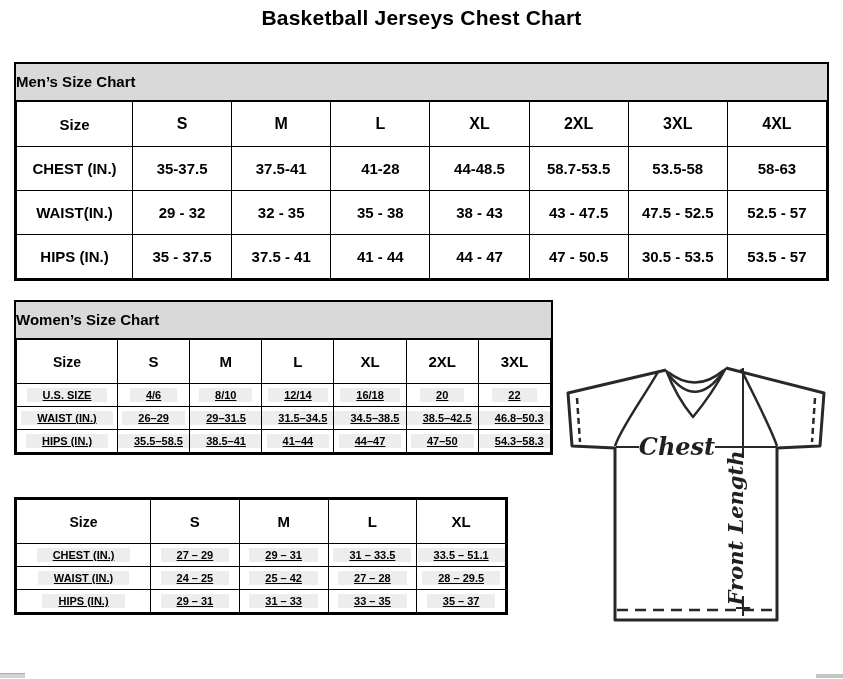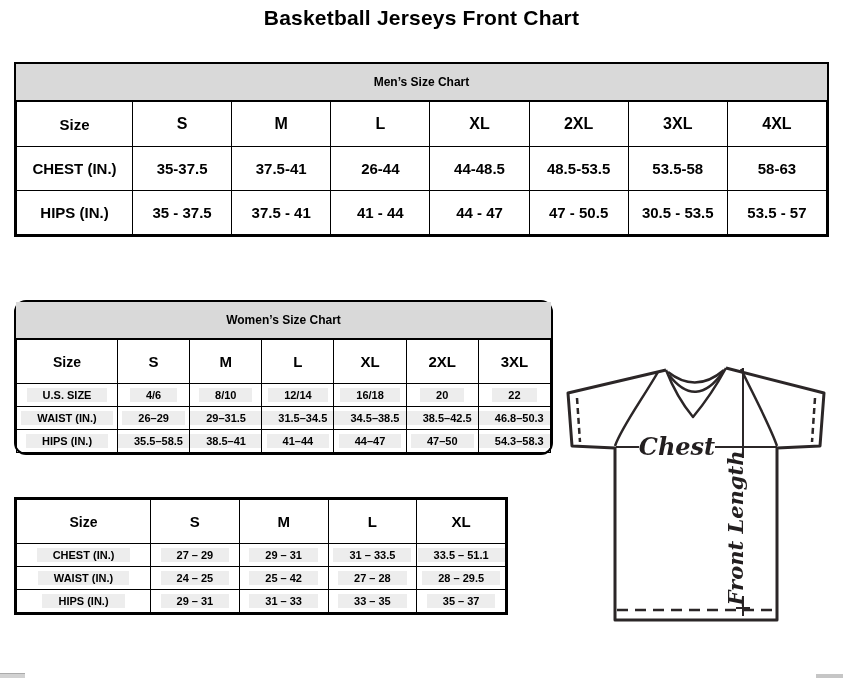--- a/index.html
+++ b/index.html
@@ -13,55 +13,55 @@
     position:absolute;top:6px;left:0;width:843px;
     text-align:center;font-size:21px;font-weight:bold;
     letter-spacing:0.2px;
   }
   .chart{
     position:absolute;border:2px solid #000;background:#fff;
     box-sizing:border-box;
   }
   .band{
     background:#d9d9d9;border-bottom:1px solid #000;
-    height:36px;line-height:36px;text-align:center;
-    font-size:12px;font-weight:bold;
+    height:36px;line-height:36px;text-align:left;
+    font-size:15px;font-weight:bold;
   }
   table{border-collapse:collapse;width:100%;table-layout:fixed;}
   th,td{
     border:1px solid #000;text-align:center;vertical-align:middle;
     font-weight:bold;padding:0;overflow:hidden;white-space:nowrap;
   }
-  .hl{background:#ededed;padding:0 16px;display:inline-block;line-height:1.35;}
+  .hl{background:#ededed;padding:0 16px;display:inline-block;line-height:1.35;text-decoration:underline;}
 
   #mens{left:14px;top:62px;width:815px;}
   #mens thead th{height:44px;font-size:16px;}
   #mens thead th:first-child{width:115px;font-size:15px;}
   #mens tbody th,#mens tbody td{height:43px;font-size:15px;}
 
-  #womens{left:14px;top:300px;width:539px;border-radius:12px;}
+  #womens{left:14px;top:300px;width:539px;}
   #womens thead th{height:43px;font-size:15px;}
   #womens thead th:first-child{width:100px;font-size:14px;}
   #womens tbody th,#womens tbody td{height:22px;font-size:11px;}
 
   #youth{left:14px;top:497px;width:494px;}
   #youth thead th{height:43px;font-size:15px;}
   #youth thead th:first-child{width:133px;font-size:14px;}
   #youth tbody th,#youth tbody td{height:22px;font-size:11px;}
 
   #jersey{position:absolute;left:555px;top:358px;width:288px;height:270px;}
 
   .sb{position:absolute;}
   #sb-left{left:0;top:673px;width:25px;height:5px;background:#d2d2d2;border-top:1px solid #ababab;box-sizing:border-box;}
   #sb-right{left:816px;top:674px;width:27px;height:4px;background:#c6c6c6;}
 </style>
 </head>
 <body>
 
-<div class="page-title">Basketball Jerseys Front Chart</div>
+<div class="page-title">Basketball Jerseys Chest Chart</div>
 
 <div id="mens" class="chart">
   <div class="band">Men’s Size Chart</div>
   <table>
       <thead>
         <tr>
           <th>Size</th>
           <th>S</th>
           <th>M</th>
           <th>L</th>
@@ -69,25 +69,35 @@
           <th>2XL</th>
           <th>3XL</th>
           <th>4XL</th>
         </tr>
       </thead>
       <tbody>
         <tr>
           <th>CHEST (IN.)</th>
           <td>35-37.5</td>
           <td>37.5-41</td>
-          <td>26-44</td>
+          <td>41-28</td>
           <td>44-48.5</td>
-          <td>48.5-53.5</td>
+          <td>58.7-53.5</td>
           <td>53.5-58</td>
           <td>58-63</td>
+        </tr>
+        <tr>
+          <th>WAIST(IN.)</th>
+          <td>29 - 32</td>
+          <td>32 - 35</td>
+          <td>35 - 38</td>
+          <td>38 - 43</td>
+          <td>43 - 47.5</td>
+          <td>47.5 - 52.5</td>
+          <td>52.5 - 57</td>
         </tr>
         <tr>
           <th>HIPS (IN.)</th>
           <td>35 - 37.5</td>
           <td>37.5 - 41</td>
           <td>41 - 44</td>
           <td>44 - 47</td>
           <td>47 - 50.5</td>
           <td>30.5 - 53.5</td>
           <td>53.5 - 57</td>

